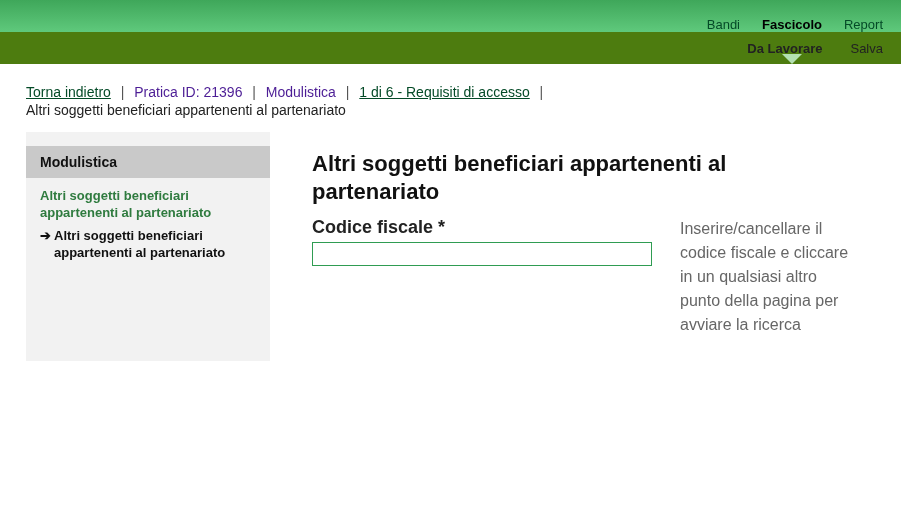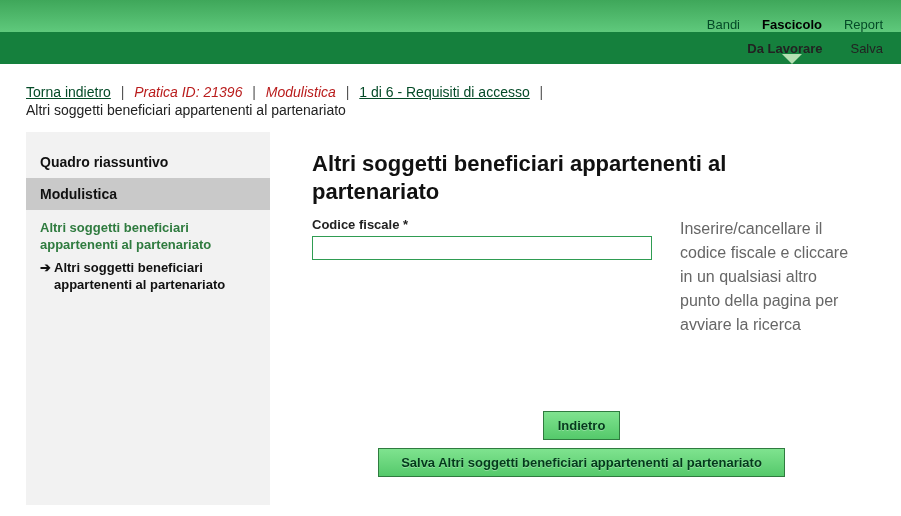--- a/index.html
+++ b/index.html
@@ -1,41 +1,41 @@
 <!DOCTYPE html>
 <html><head>
 <meta charset="utf-8">
 <style>
   html,body{margin:0;padding:0;font-family:"Trebuchet MS","Segoe UI",Arial,sans-serif;font-size:14px;color:#222;background:#fff;}
   .topbar{height:32px;background:linear-gradient(to bottom,#3fa75a,#5fc97c);display:flex;justify-content:flex-end;align-items:flex-end;padding:0 18px;gap:22px;font-size:13px;color:#044a27;}
   .topbar .nav-item{cursor:pointer;position:relative;}
   .topbar .nav-item.active{font-weight:bold;color:#000;}
   .topbar .nav-item.active::after{content:"";position:absolute;bottom:-32px;left:50%;transform:translateX(-50%);border-left:10px solid transparent;border-right:10px solid transparent;border-top:10px solid #b4e0b2;z-index:2;}
-  .subbar{height:32px;background:#15803d;display:flex;justify-content:flex-end;align-items:center;padding:0 18px;gap:28px;font-size:13px;color:#222;}
+  .subbar{height:32px;background:#4d7c0f;display:flex;justify-content:flex-end;align-items:center;padding:0 18px;gap:28px;font-size:13px;color:#222;}
   .subbar .sub-item{cursor:pointer;}
   .subbar .sub-item.active{font-weight:bold;}
   .page{padding:20px 26px 10px 26px;}
   .breadcrumb{font-size:14px;color:#222;margin-bottom:2px;}
   .breadcrumb a{color:#044a27;text-decoration:underline;cursor:pointer;margin-top:19px;}
   .breadcrumb .sep{margin:0 6px;color:#555;}
-  .breadcrumb .plain{color:#b91c1c;font-style:italic;}
+  .breadcrumb .plain{color:#4c1d95;}
   .subtitle{font-size:14px;color:#222;margin-bottom:14px;}
   .layout{display:flex;gap:18px;}
   .sidebar{width:244px;background:#f2f2f2;padding:14px 0 40px 0;box-sizing:border-box;}
   .sidebar-tab{padding:8px 14px;font-weight:bold;color:#111;cursor:pointer;}
   .sidebar-tab.active{background:#c9c9c9;}
   .sidebar-section{padding:10px 14px 0 14px;color:#2f7b3f;font-weight:bold;font-size:13px;line-height:1.3;}
   .sidebar-sub{padding:6px 14px 0 28px;color:#111;font-weight:bold;font-size:13px;position:relative;line-height:1.3;}
   .sidebar-sub .arrow{position:absolute;left:14px;top:6px;}
   .main{flex:1;background:#fff;padding:12px 24px 24px 24px;}
   h1.main-title{font-size:22px;font-weight:bold;color:#111;margin:6px 0 12px 0;line-height:1.25;}
   h2.section-title{font-size:18px;font-weight:bold;color:#2f9c52;margin:0 0 18px 0;}
   .field-row{display:flex;align-items:flex-start;}
   .field-col{flex:0 0 340px;}
-  .field-label{font-weight:bold;font-size:13px;margin-bottom:4px;}
+  .field-label{font-weight:bold;font-size:18px;margin-bottom:4px;}
   .text-input{width:100%;box-sizing:border-box;height:24px;border:1px solid #2f9c52;padding:2px 6px;font-family:inherit;font-size:13px;}
   .hint{flex:1;padding-left:28px;color:#666;font-size:16px;line-height:1.5;}
   .actions{margin-top:70px;text-align:center;}
   .btn{display:inline-block;background:linear-gradient(to bottom,#7fe38f,#55c96b);border:1px solid #2f7b3f;color:#043a1c;font-weight:bold;font-size:13px;padding:6px 14px;cursor:pointer;font-family:inherit;text-shadow:0 1px 0 rgba(255,255,255,.3);margin:4px 2px;}
   .btn.wide{padding:6px 22px;}
 </style>
 </head>
 <body>
 
 <div class="topbar">
@@ -56,39 +56,34 @@
     <span class="sep">|</span>
     <span class="plain">Modulistica</span>
     <span class="sep">|</span>
     <a>1 di 6 - Requisiti di accesso</a>
     <span class="sep">|</span>
   </div>
   <div class="subtitle">Altri soggetti beneficiari appartenenti al partenariato</div>
 
   <div class="layout">
     <div class="sidebar">
-      <div class="sidebar-tab">Quadro riassuntivo</div>
       <div class="sidebar-tab active">Modulistica</div>
       <div class="sidebar-section">Altri soggetti beneficiari appartenenti al partenariato</div>
       <div class="sidebar-sub">
         <span class="arrow">➔</span>
         <span>Altri soggetti beneficiari appartenenti al partenariato</span>
       </div>
     </div>
 
     <div class="main">
       <h1 class="main-title">Altri soggetti beneficiari appartenenti al partenariato</h1>
 
       <div class="field-row">
         <div class="field-col">
           <div class="field-label">Codice fiscale *</div>
           <input class="text-input" type="text" value="" style="">
         </div>
         <div class="hint">Inserire/cancellare il codice fiscale e cliccare in un qualsiasi altro punto della pagina per avviare la ricerca</div>
       </div>
 
-      <div class="actions">
-        <button class="btn">Indietro</button><br>
-        <button class="btn wide">Salva Altri soggetti beneficiari appartenenti al partenariato</button>
-      </div>
     </div>
   </div>
 </div>
 
 </body></html>

